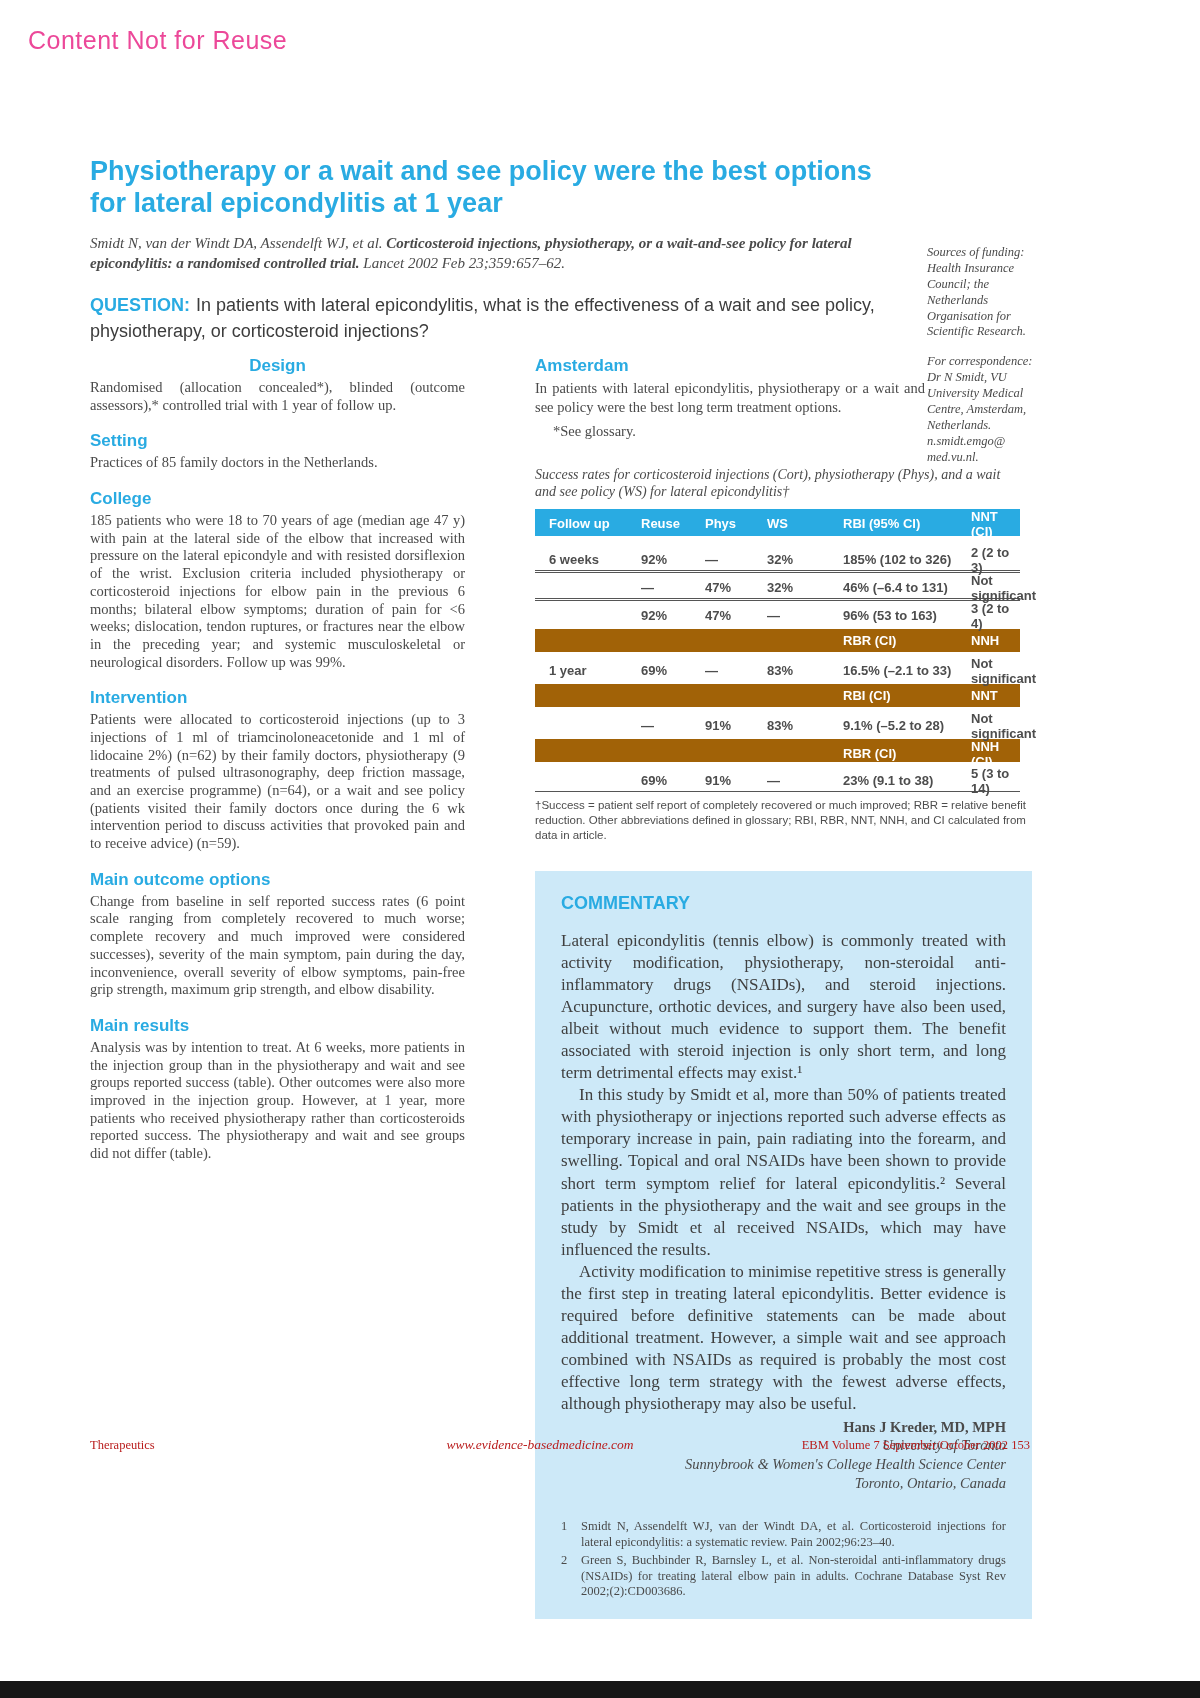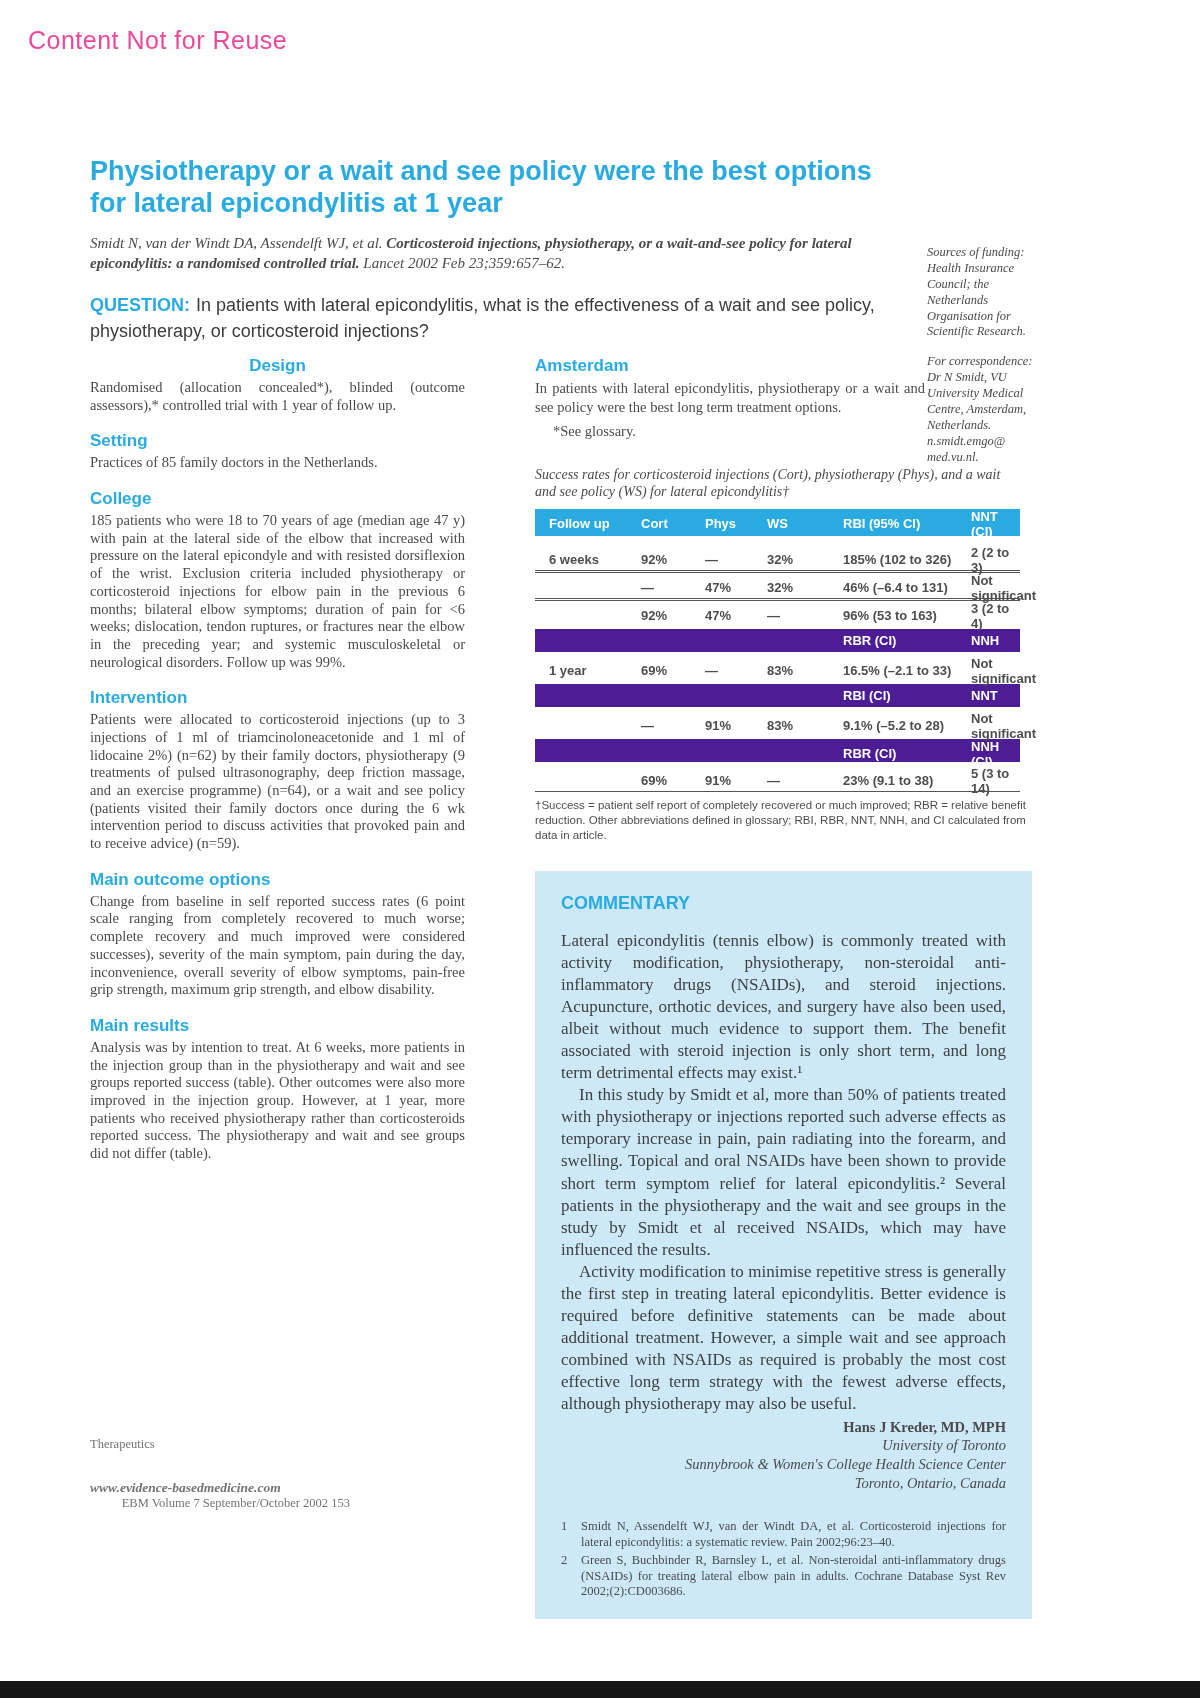--- a/index.html
+++ b/index.html
@@ -67,21 +67,21 @@
     margin: 26px 0 8px 0; width: 485px; color: #4a4a4a;
   }
   .tbl { width: 485px; font-family: "Liberation Sans", sans-serif; font-size: 13px; color: #4d4d4d; }
   .trow { display: grid; grid-template-columns: 92px 64px 62px 76px 128px 1fr; align-items: center; padding-left: 14px; }
   .trow.header {
     background: #29abe2; color: #ffffff; font-weight: bold; height: 27px;
     margin-bottom: 9px;
   }
   .trow.data { height: 25px; font-weight: bold; }
   .trow.subheader {
-    background: #4c1d95; color: #ffffff; font-weight: bold; height: 23px;
+    background: #a16207; color: #ffffff; font-weight: bold; height: 23px;
     margin: 3px 0 4px 0;
   }
   .trow.sep-double { border-bottom: 3px double #555; }
   .trow.sep-bottom { border-bottom: 1.5px solid #555; }
   .tbl-footnote {
     width: 497px; font-family: "Liberation Sans", sans-serif;
     font-size: 11.5px; line-height: 1.3; color: #4d4d4d; margin-top: 6px;
   }
   .commentary-box {
     width: 497px; margin-top: 28px; background: #cde9f8;
@@ -98,24 +98,24 @@
   .comm-p.indent { text-indent: 18px; }
   .comm-sig { text-align: right; font-size: 14.5px; line-height: 1.3; margin-top: 2px; }
   .comm-sig .sig-name { font-weight: bold; }
   .comm-sig .sig-aff { font-style: italic; }
   .comm-refs { margin-top: 26px; font-size: 12.5px; line-height: 1.25; }
   .ref { display: flex; margin-bottom: 3px; }
   .ref-num { width: 20px; flex: 0 0 20px; }
   .ref-text { flex: 1; text-align: justify; }
   .footer {
     position: absolute; left: 90px; top: 1437px; width: 940px;
-    display: flex; align-items: flex-start; font-size: 12.5px; color: #737373; flex-direction: column;
+    display: flex; align-items: center; font-size: 12.5px; color: #b91c1c;
   }
   .footer .f-left { width: 220px; }
-  .footer .f-center { flex: 1; text-align: center; font-style: italic; font-weight: bold; font-size: 13.5px; margin-top: 28px; }
+  .footer .f-center { flex: 1; text-align: center; font-style: italic; font-weight: normal; font-size: 13.5px; }
   .footer .f-right { width: 260px; text-align: right; }
   .bottom-bar {
     position: absolute; left: 0; bottom: 0; width: 1200px; height: 17px;
     background: #161616;
   }
 </style>
 </head>
 <body>
 
 <div class="page">
@@ -157,21 +157,21 @@
   <div class="right-col">
     <h2 class="concl-h">Amsterdam</h2>
     <p class="concl-b">In patients with lateral epicondylitis, physiotherapy or a wait and see policy were the best long term treatment options.</p>
     <p class="glossary">*See glossary.</p>
 
     <p class="tbl-caption">Success rates for corticosteroid injections (Cort), physiotherapy (Phys), and a wait and see policy (WS) for lateral epicondylitis†</p>
 
     <div class="tbl">
       <div class="trow header">
           <div>Follow up</div>
-          <div>Cort</div>
+          <div>Reuse</div>
           <div>Phys</div>
           <div>WS</div>
           <div>RBI (95% CI)</div>
           <div>NNT (CI)</div>
         </div>
       <div>
           <div class="trow data sep-double">
             <div>6 weeks</div>
             <div>92%</div>
             <div>—</div>

